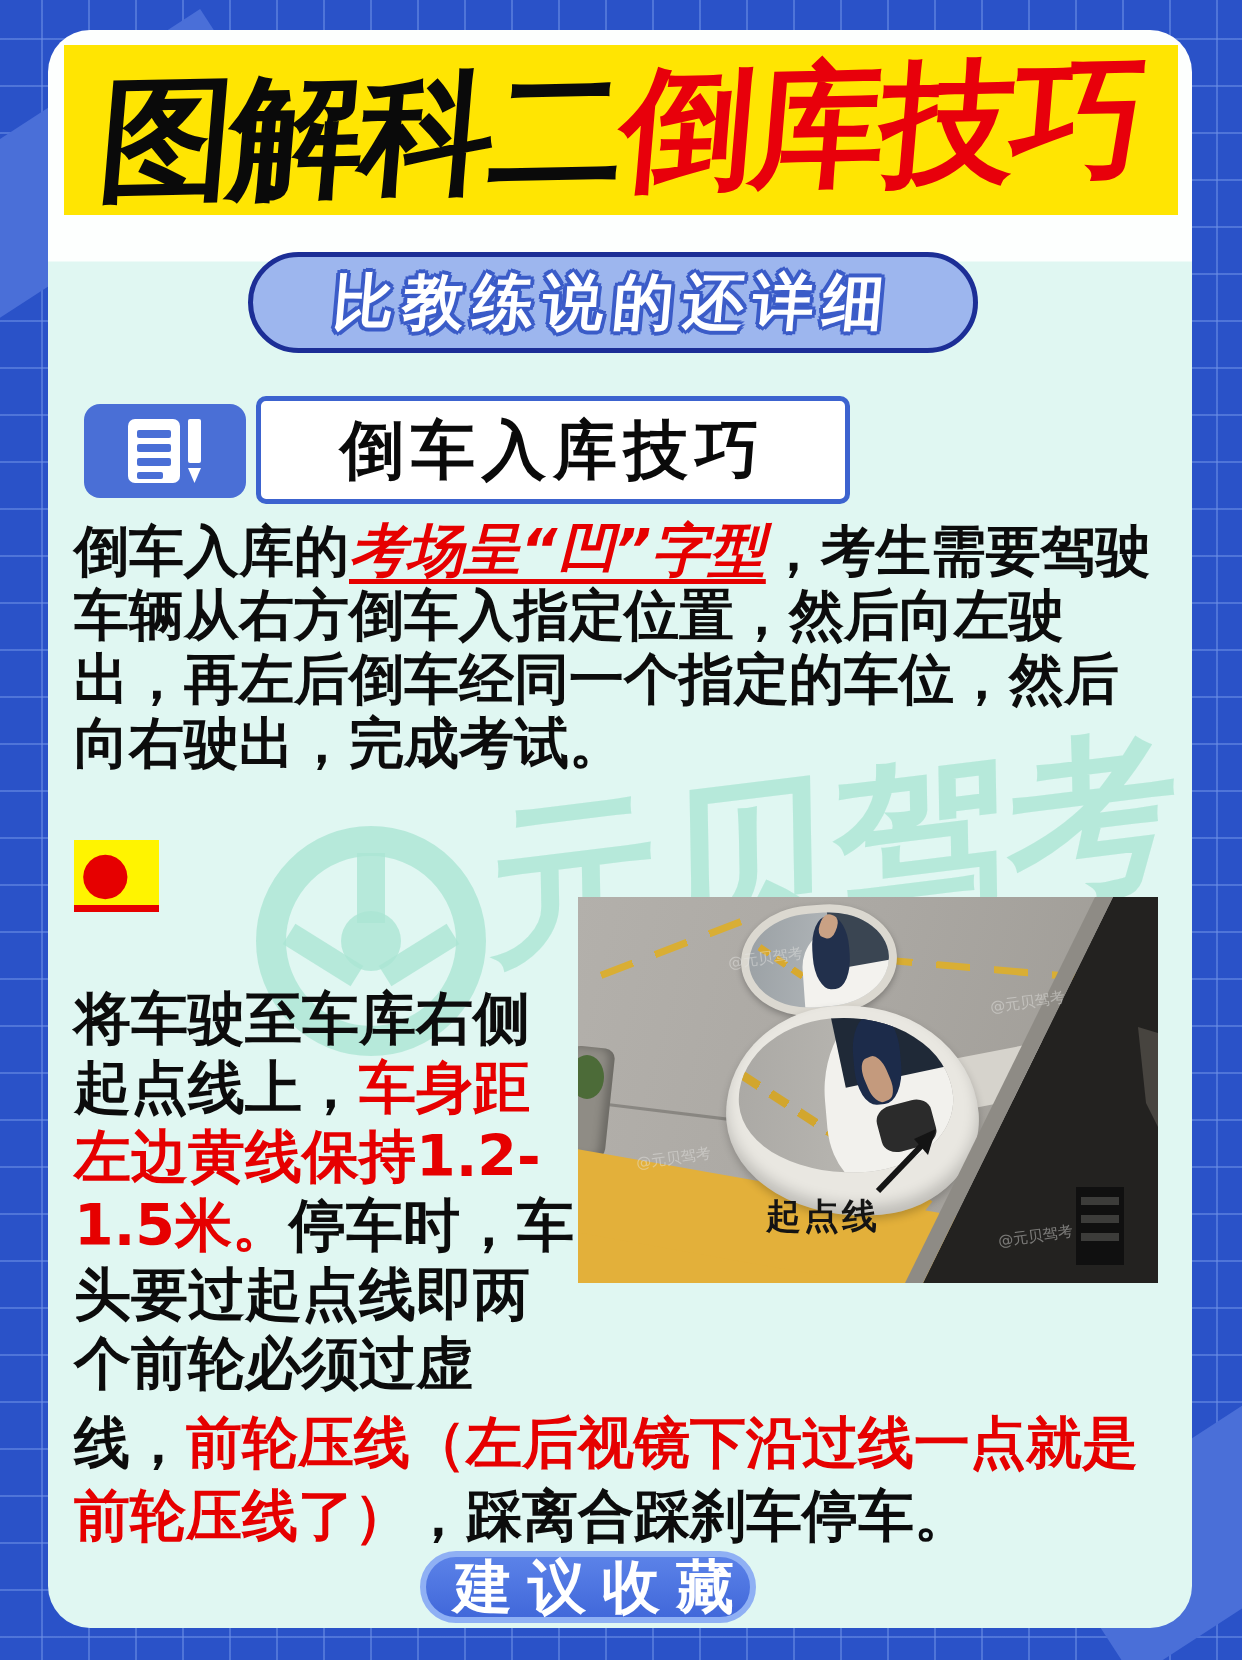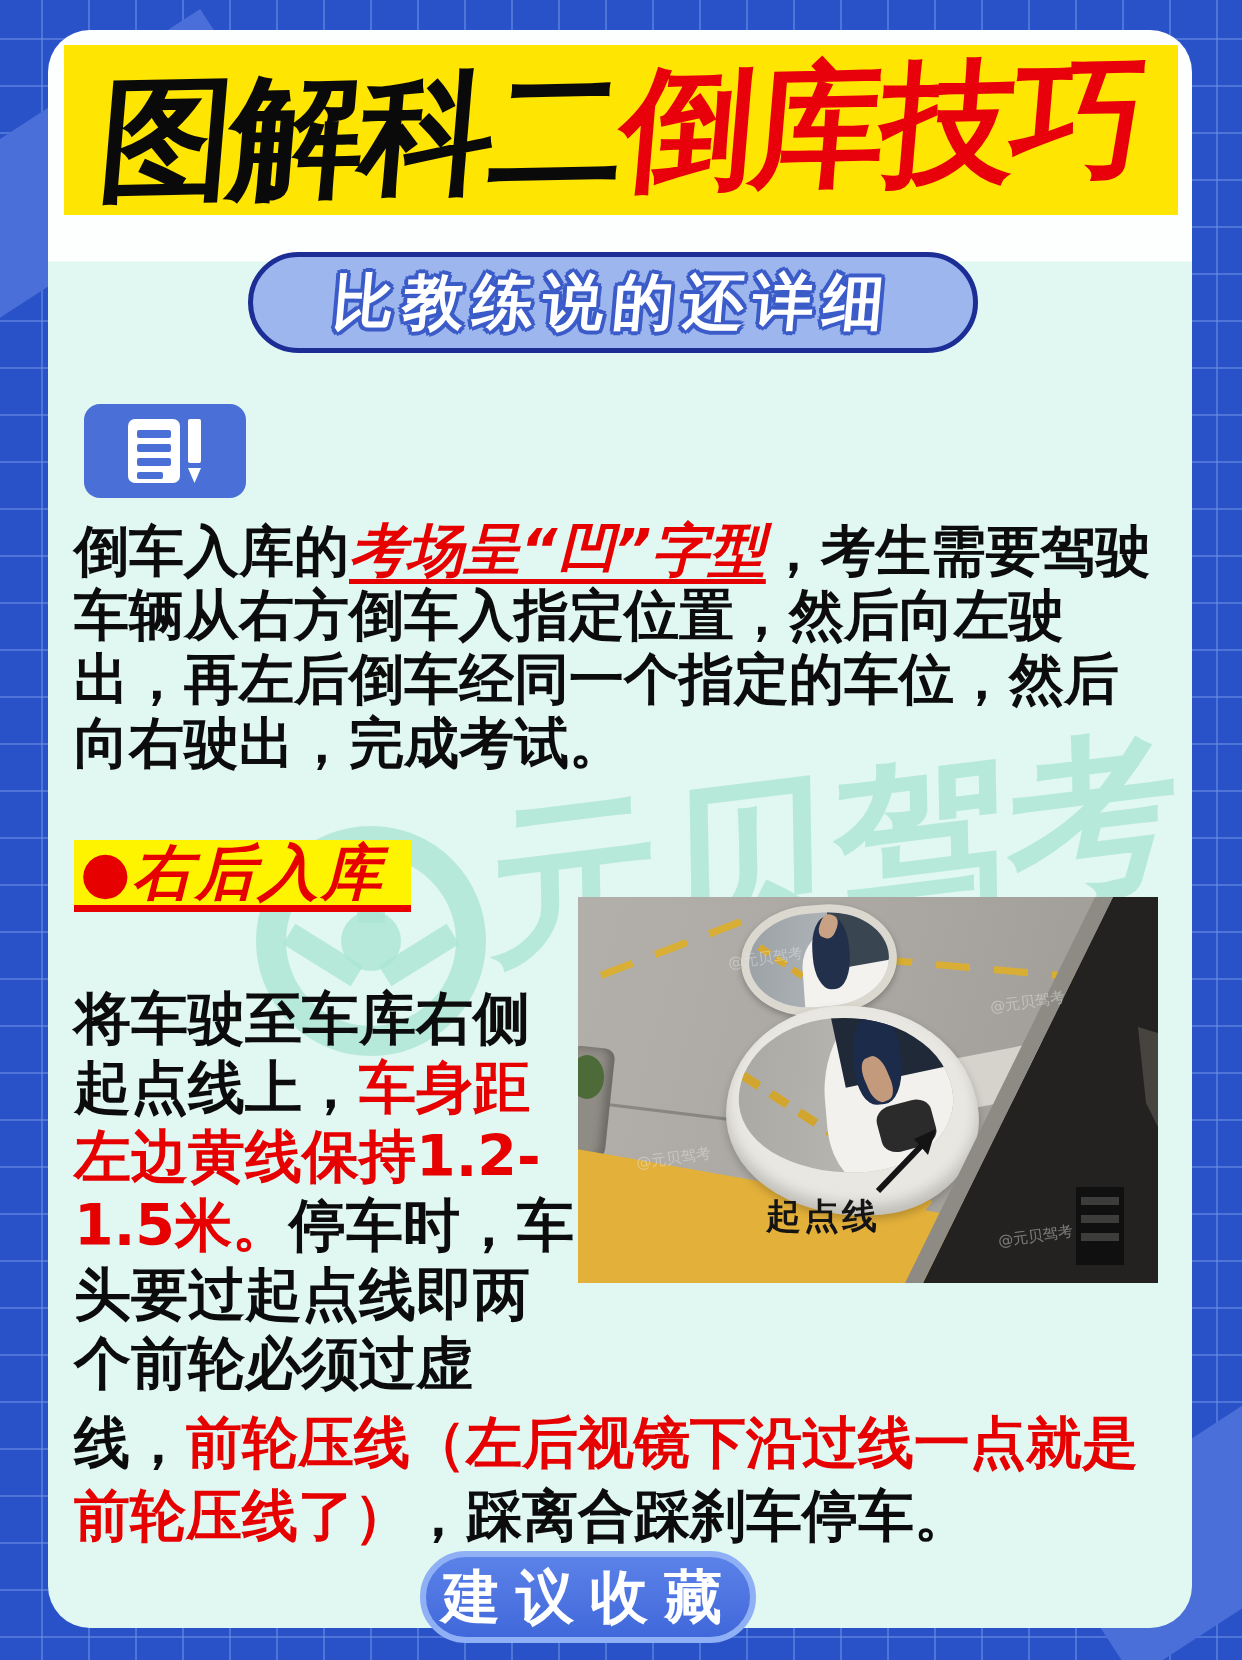--- a/index.html
+++ b/index.html
@@ -164,24 +164,24 @@
   .pv-pillar { position:absolute; inset:0; }
   .pv-wm { position:absolute; font-size:15px; color:rgba(230,230,228,.45);
     transform:rotate(-8deg); white-space:nowrap; }
 
   .pv-label { position:absolute; left:188px; top:296px; font-size:35px; font-weight:700;
     color:#141414; letter-spacing:3px; }
   .pv-arrow { position:absolute; left:288px; top:226px; }
 
   
   .cta {
-    position:absolute; left:420px; top:1551px; width:336px; height:92px;
+    position:absolute; left:420px; top:1551px; width:336px; height:72px;
     background:linear-gradient(180deg,#5b82e8 0%,#4168da 100%);
     border:6px solid #8fb0f4; border-radius:50px;
-    display:flex; align-items:center; justify-content:flex-start; cursor:pointer;
+    display:flex; align-items:center; justify-content:flex-end; cursor:pointer;
   }
   .cta-text { color:#ffffff; font-size:58px; font-weight:900; letter-spacing:16px;
     text-indent:16px; white-space:nowrap; line-height:1; }
 </style>
 </head>
 <body>
 
 <div class="page">
   <div class="grid"></div>
   <div class="wedge tl"></div>
@@ -201,35 +201,37 @@
     <svg width="80" height="68" viewBox="0 0 80 68">
       <rect x="3" y="2" width="52" height="64" rx="7" fill="#ffffff"></rect>
       <rect x="12" y="13" width="34" height="8" rx="2" fill="#4a6fd6"></rect>
       <rect x="12" y="27" width="34" height="8" rx="2" fill="#4a6fd6"></rect>
       <rect x="12" y="41" width="34" height="8" rx="2" fill="#4a6fd6"></rect>
       <rect x="12" y="55" width="26" height="7" rx="2" fill="#4a6fd6"></rect>
       <rect x="63" y="2" width="13" height="44" rx="2" fill="#ffffff"></rect>
       <polygon points="63,51 76,51 69.5,66" fill="#ffffff"></polygon>
     </svg>
   </div>
+  <div class="section-box">
+    <span class="section-text">倒车入库技巧</span>
+  </div>
 
   <div class="para para1"><span>倒车入库的</span><span class="red-ul">考场呈“凹”字型</span><span>，考生需要驾驶车辆从右方倒车入指定位置，然后向左驶出，再左后倒车经同一个指定的车位，然后向右驶出，完成考试。</span></div>
 
   <svg class="wm-ring" viewBox="0 0 236 236">
     <circle cx="118" cy="118" r="100" fill="none" stroke="rgba(171,230,212,.78)" stroke-width="30"></circle>
     <circle cx="118" cy="118" r="30" fill="rgba(171,230,212,.78)"></circle>
     <rect x="104" y="30" width="28" height="70" fill="rgba(171,230,212,.78)"></rect>
     <rect x="30" y="120" width="80" height="24" fill="rgba(171,230,212,.78)" transform="rotate(32 70 132)"></rect>
     <rect x="126" y="120" width="80" height="24" fill="rgba(171,230,212,.78)" transform="rotate(-32 166 132)"></rect>
   </svg>
   <div class="wm-text">元贝驾考</div>
 
   <div class="subhead">
     <span class="subhead-bullet">●</span>
-    <span class="subhead-text">右后入库</span>
   </div>
 
   <div class="para para2"><span>将车驶至车库右侧起点线上，</span><span class="red-t">车身距左边黄线保持1.2-1.5米。</span><span>停车时，车头要过起点线即两个前轮必须过虚</span></div>
 
   <div class="photo">
     <div class="pv-dash pv-d1"></div>
     <div class="pv-dash pv-d2"></div>
     <div class="pv-crack"></div>
     <div class="pv-curb"></div>
     <div class="pv-plant"></div>

